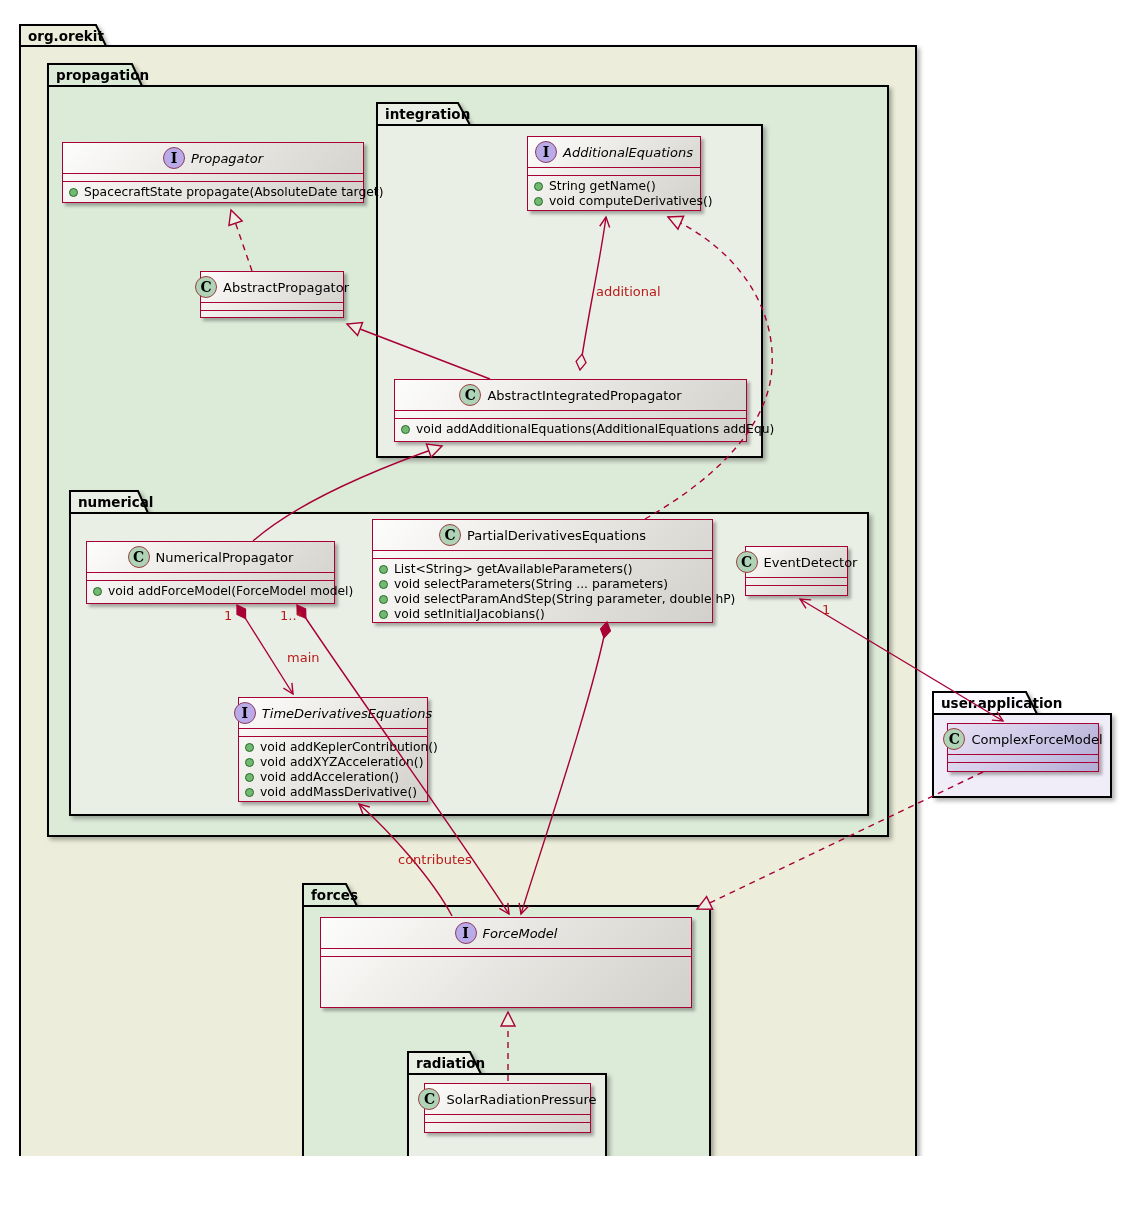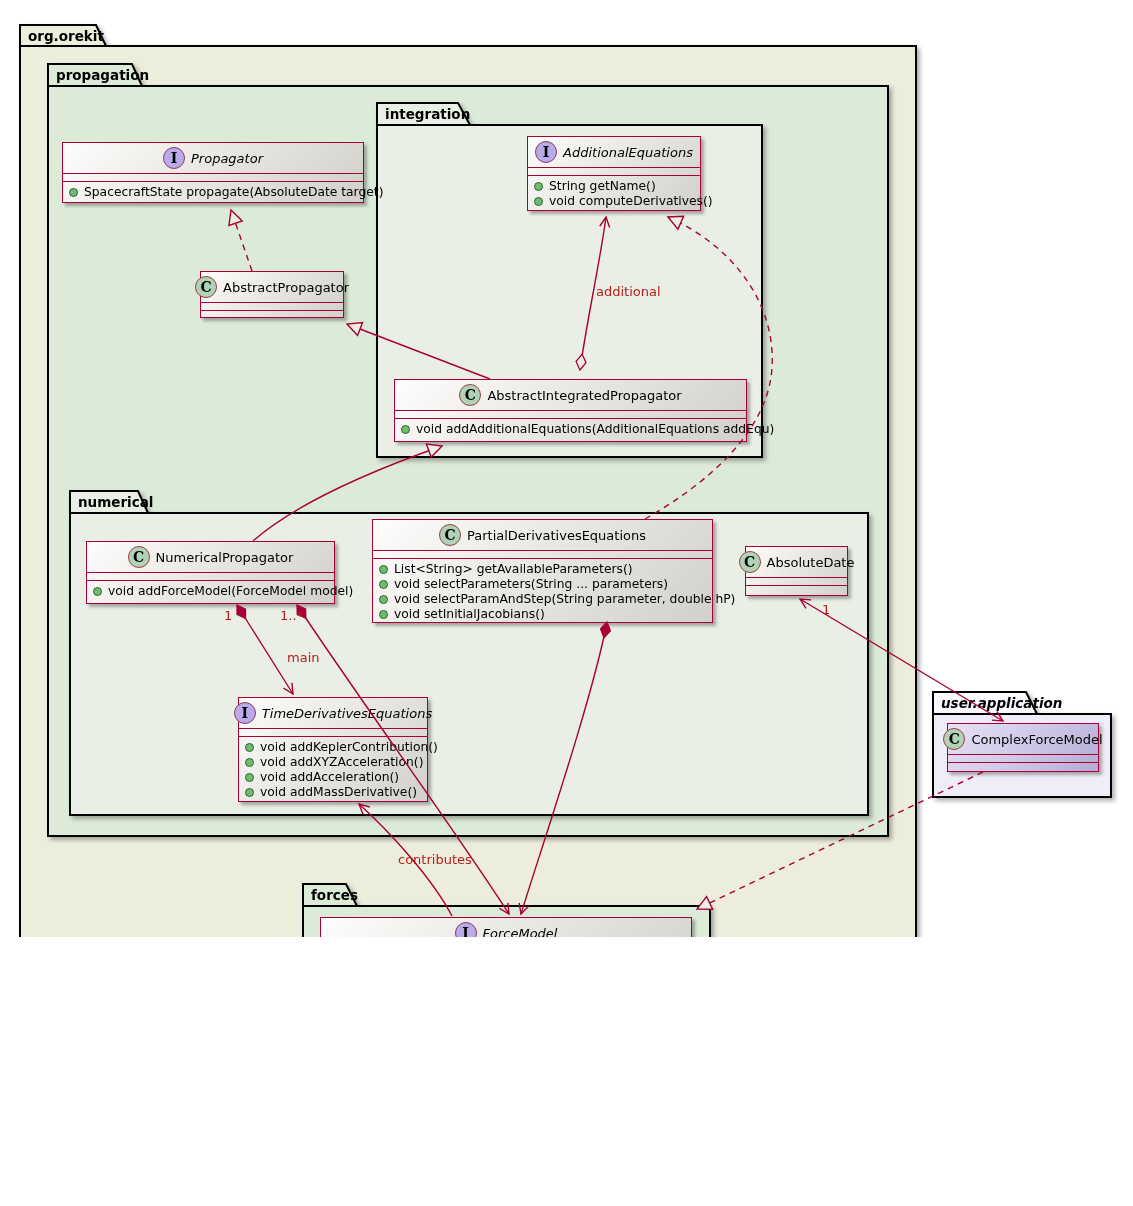--- a/index.html
+++ b/index.html
@@ -1,16 +1,16 @@
 <!DOCTYPE html>
 <html><head>
 <meta charset="utf-8">
 <style>
   html,body{margin:0;padding:0;background:#ffffff;}
-  .canvas{position:relative;width:1133px;height:937px;background:#ffffff;
+  .canvas{position:relative;width:1133px;height:1156px;background:#ffffff;
           font-family:"DejaVu Sans","Liberation Sans",sans-serif;overflow:hidden;}
   svg.layer{position:absolute;left:0;top:0;width:1133px;height:1206px;}
   .pkg-shape{filter:drop-shadow(3px 3px 2px rgba(0,0,0,0.30));}
   .pkg-label{position:absolute;font-size:13.5px;font-weight:bold;color:#000;white-space:nowrap;}
   .edge-label{position:absolute;font-size:13px;color:#b91c1c;white-space:nowrap;}
 
   .uml-box{position:absolute;border:1.5px solid #A80036;box-sizing:border-box;
            background:linear-gradient(135deg,#FDFDFC 0%,#EAE8E4 45%,#D2D0CB 100%);
            box-shadow:3px 3px 3px rgba(0,0,0,0.30);display:flex;flex-direction:column;}
   .uml-box.purple{background:linear-gradient(135deg,#E7E2F5 0%,#CFC9E8 50%,#B2ACD5 100%);}
@@ -63,21 +63,21 @@
       <path d="M933,714 L933,692 L1026,692 L1037,714 Z" fill="#FBFAFE" stroke="#000" stroke-width="2"></path>
     </g>
   </svg>
 
   <span class="pkg-label" style="left:28px;top:28px;">org.orekit</span>
   <span class="pkg-label" style="left:56px;top:67px;">propagation</span>
   <span class="pkg-label" style="left:385px;top:106px;">integration</span>
   <span class="pkg-label" style="left:78px;top:494px;">numerical</span>
   <span class="pkg-label" style="left:311px;top:887px;">forces</span>
   <span class="pkg-label" style="left:416px;top:1055px;">radiation</span>
-  <span class="pkg-label" style="left:941px;top:695px;font-style:italic;">user.application</span>
+  <span class="pkg-label" style="left:941px;top:695px;">user.application</span>
 
   <div class="uml-box" style="left:62px;top:142px;width:302px;height:61px;">
     <div class="uml-title">
       <span class="circ i-circ">I</span>
       <span class="uml-name italic">Propagator</span>
     </div>
     <div class="uml-fields"></div>
     <div class="uml-methods">
         <div class="m-row">
           <span class="vis-dot"></span>
@@ -163,21 +163,21 @@
         <div class="m-row">
           <span class="vis-dot"></span>
           <span class="m-text">void setInitialJacobians()</span>
         </div>
       </div>
   </div>
 
   <div class="uml-box" style="left:745px;top:546px;width:103px;height:50px;">
     <div class="uml-title">
       <span class="circ c-circ">C</span>
-      <span class="uml-name">AbsoluteDate</span>
+      <span class="uml-name">EventDetector</span>
     </div>
     <div class="uml-fields"></div>
     <div class="uml-methods"></div>
   </div>
 
   <div class="uml-box" style="left:238px;top:697px;width:190px;height:105px;">
     <div class="uml-title">
       <span class="circ i-circ">I</span>
       <span class="uml-name italic">TimeDerivativesEquations</span>
     </div>

